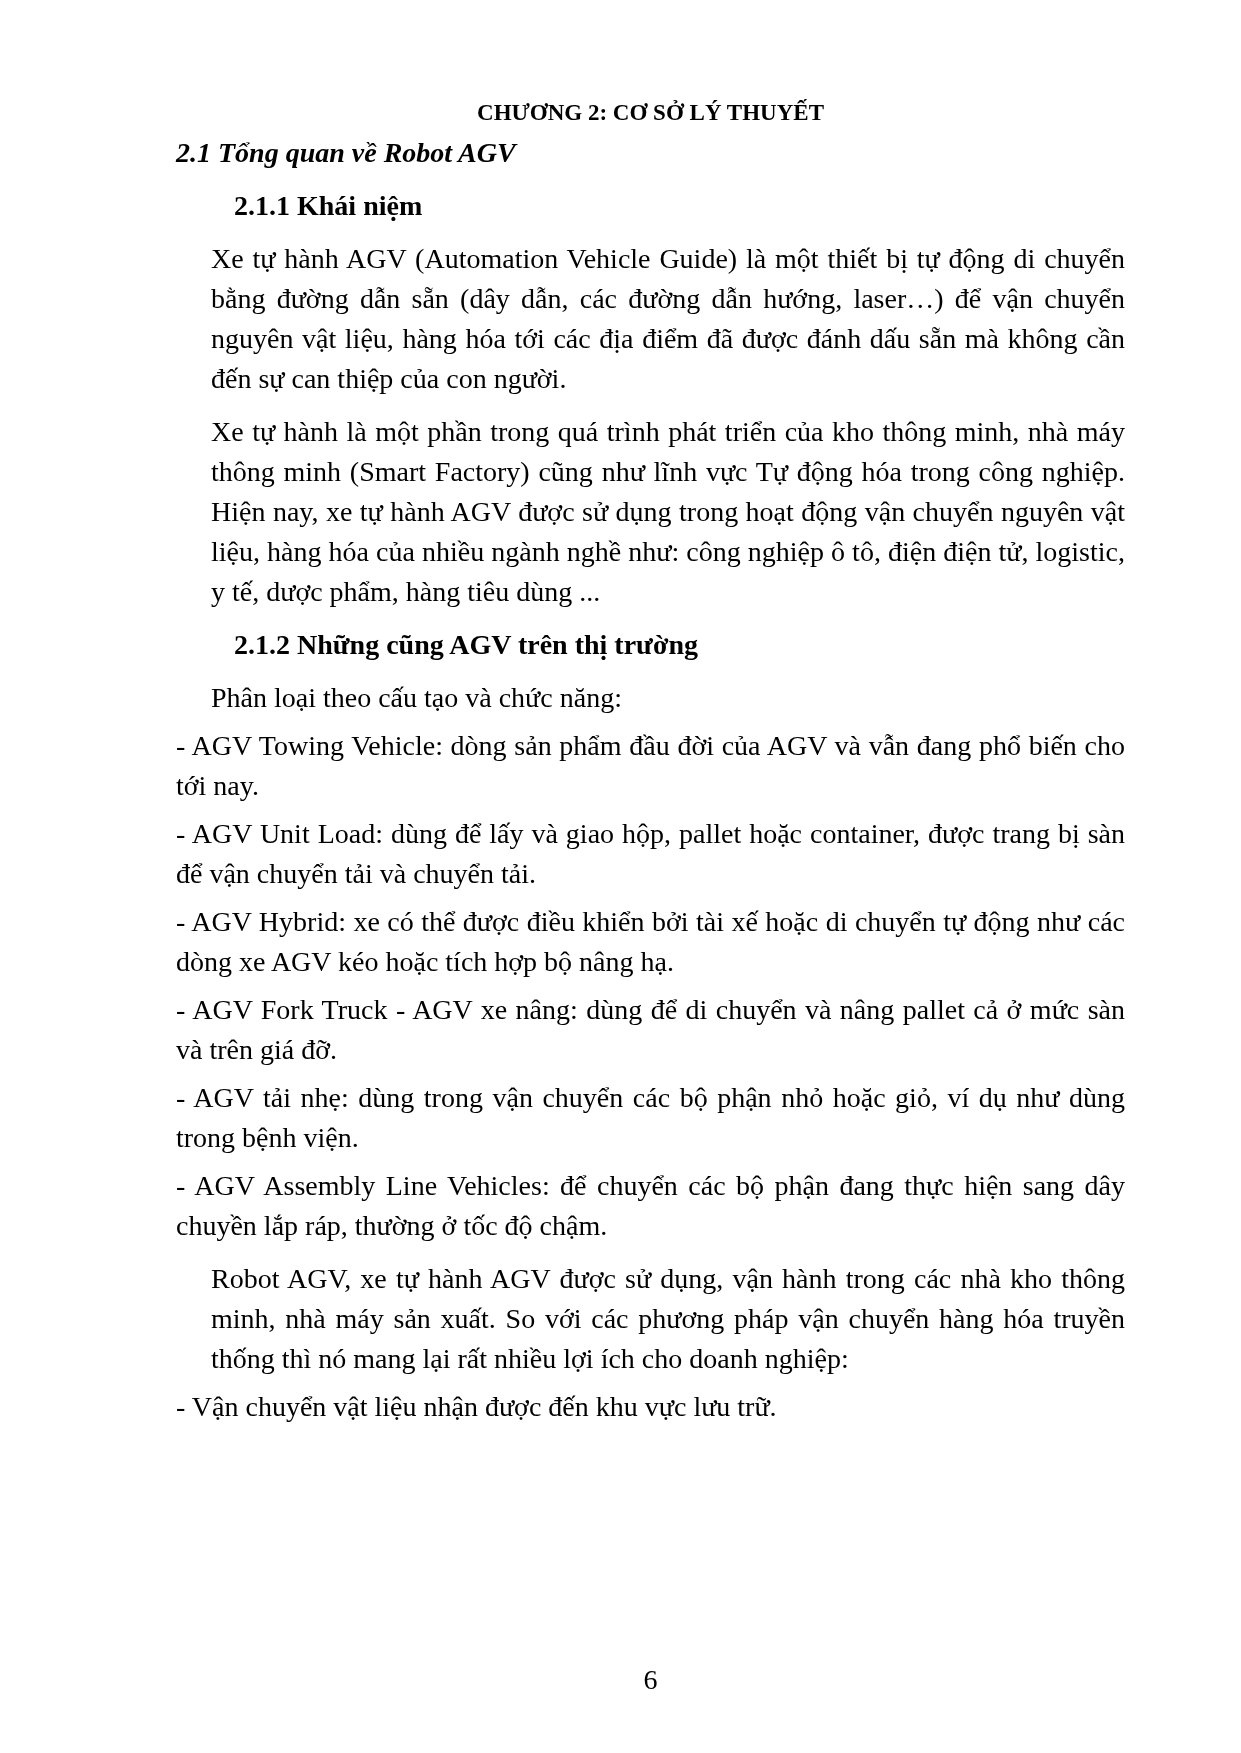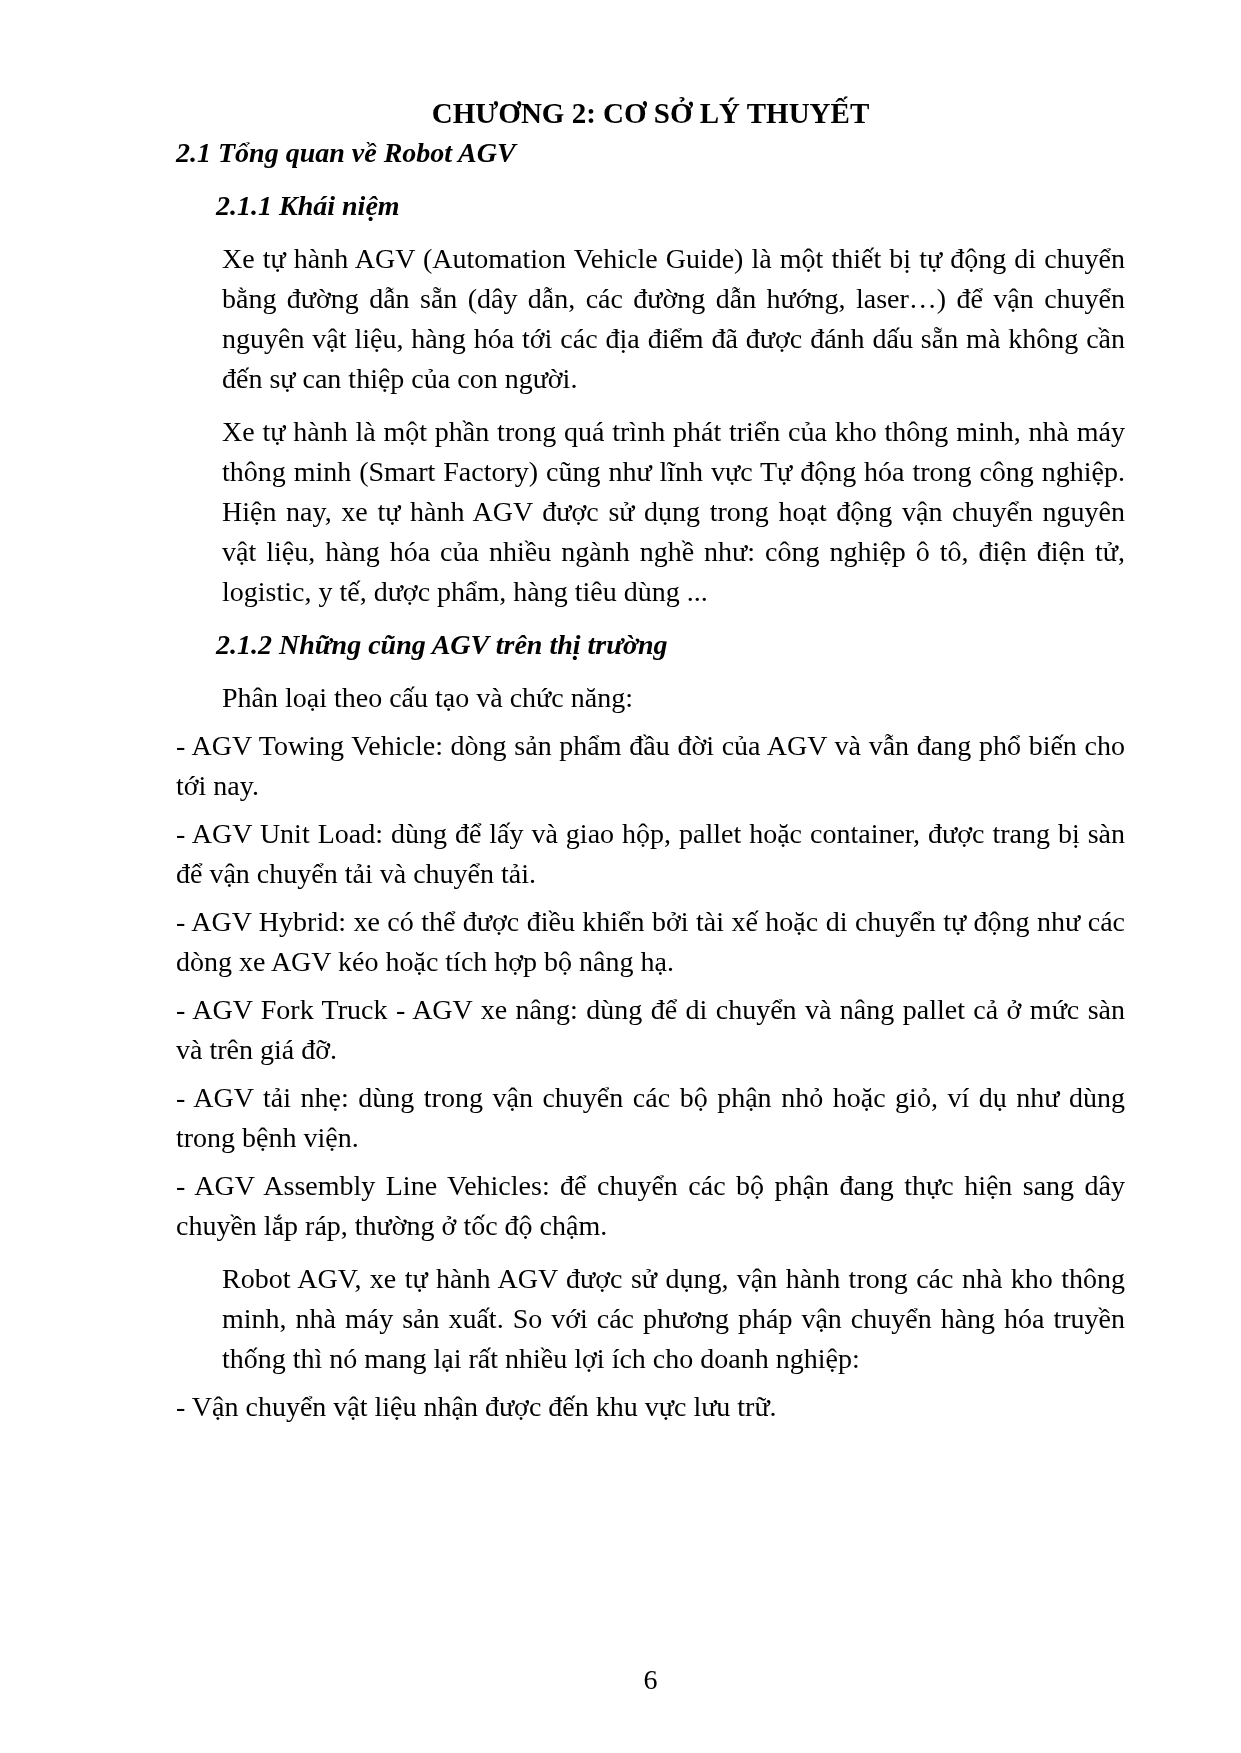--- a/index.html
+++ b/index.html
@@ -16,38 +16,37 @@
     font-family: "Liberation Serif", "DejaVu Serif", serif;
     font-size: 28px;
     line-height: 40px;
     box-sizing: border-box;
     padding: 93px 116px 0 176px;
     overflow: hidden;
   }
   .doc-title {
     text-align: center;
     font-weight: bold;
-    font-size: 29px;
+    font-size: 23px;
   }
   .para {
     text-align: justify;
     margin: 13px 0 0 0;
   }
   .indent {
-    margin-left: 46px;
+    margin-left: 35px;
   }
   .h-bold {
     font-weight: bold;
     font-style: italic;
   }
   .h-bolditalic {
     font-weight: bold;
-    font-style: italic;
     margin-top: 13px;
-    margin-left: 40px;
+    margin-left: 58px;
   }
   .list-item {
     text-align: justify;
     margin: 8px 0 0 0;
   }
   .page-number {
     position: absolute;
     left: 176px;
     width: 949px;
     top: 1660px;

